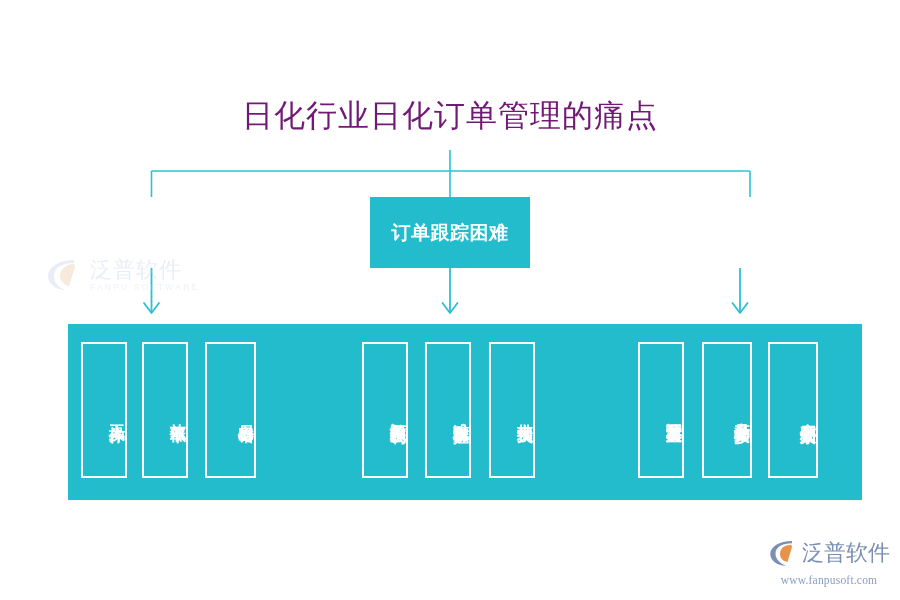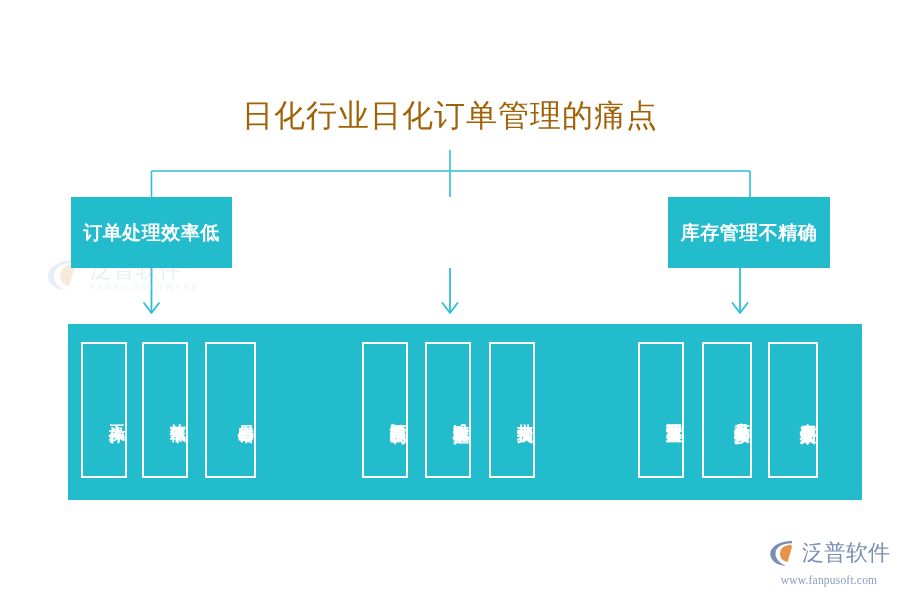--- a/index.html
+++ b/index.html
@@ -23,21 +23,21 @@
   
   .page-title {
     position: absolute;
     left: 0;
     top: 96px;
     width: 900px;
     text-align: center;
     font-size: 31px;
     line-height: 40px;
     letter-spacing: 1px;
-    color: #a16207;
+    color: #701a75;
     font-family: "Liberation Serif", "DejaVu Serif", serif;
     white-space: nowrap;
   }
 
   
   .connector-layer {
     position: absolute;
     left: 0;
     top: 0;
     width: 900px;
@@ -214,22 +214,21 @@
         <path d="M 30 5 C 14 5 4 13 4 21 C 4 29 12 35 22 35 C 15 33 10 28 10 21 C 10 13 18 8 30 8 Z" fill="#b9c8e4"></path>
         <path d="M 30 9 C 22 9 16 14 16 21 C 16 26 20 30 25 31 L 31 12 Z" fill="#e8b98a"></path>
       </svg>
     </div>
     <div class="wm-text">
       <div class="wm-cn">泛普软件</div>
       <div class="wm-en">FANPU SOFTWARE</div>
     </div>
   </div>
 
-  <div class="cat-box" id="cat-box-0">订单处理效率低</div>
-  <div class="cat-box" id="cat-box-2">库存管理不精确</div>
+  <div class="cat-box" id="cat-box-1">订单跟踪困难</div>
 
   <div class="detail-panel">
     <div class="detail-item i0">人工操作</div>
     <div class="detail-item i1">效率低下</div>
     <div class="detail-item i2">容易出错</div>
 
     <div class="detail-item i3">订单跟踪机制</div>
     <div class="detail-item i4">难以实时掌握</div>
     <div class="detail-item i5">带来损失</div>
 

